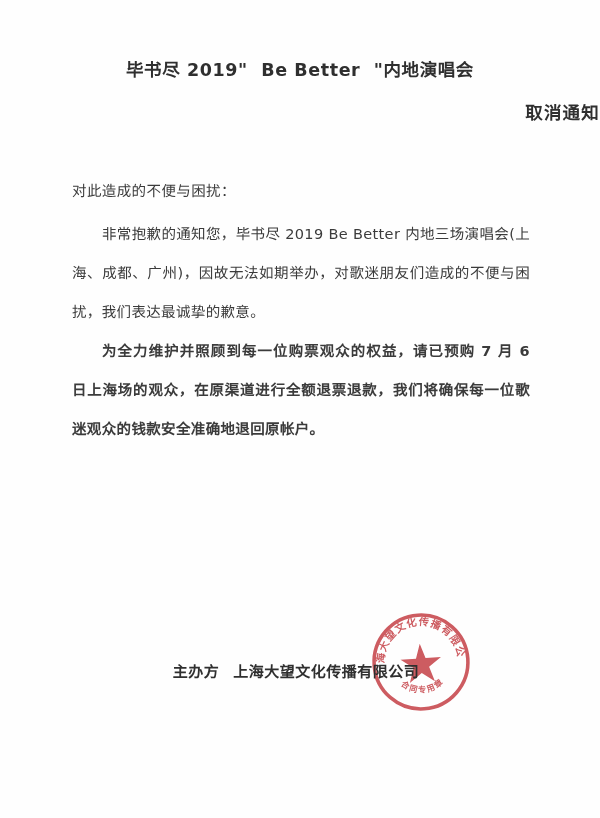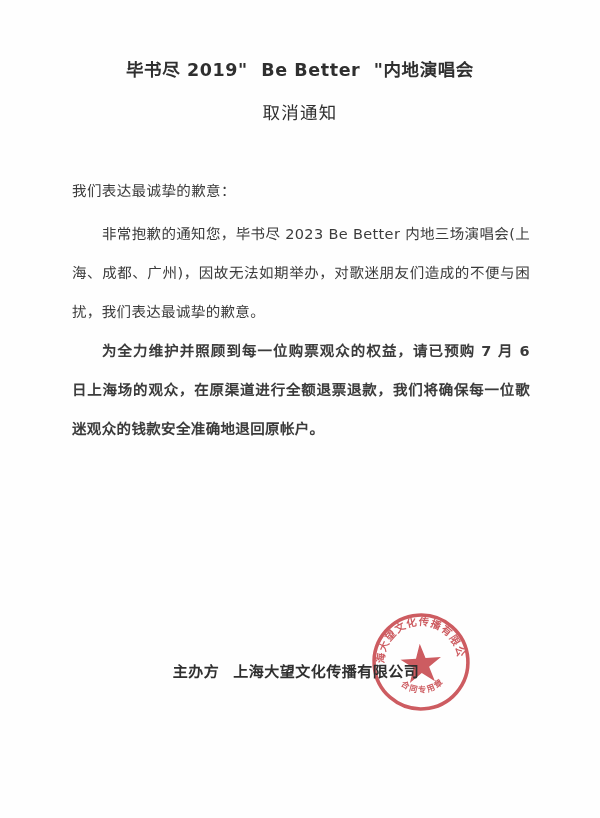--- a/index.html
+++ b/index.html
@@ -36,25 +36,25 @@
     letter-spacing: 0.6px;
     color: #2f2f2f;
     font-weight: 600;
     white-space: pre;
   }
   .doc-subtitle {
     position: absolute;
     left: 0;
     top: 99px;
     width: 600px;
-    text-align: center;
+    text-align: right;
     font-size: 17.5px;
     letter-spacing: 1.2px;
     color: #2f2f2f;
-    font-weight: 400;
+    font-weight: 700;
   }
 
   
   .body-block {
     position: absolute;
     left: 72px;
     top: 172px;
     width: 458px;
   }
   .salutation {
@@ -111,23 +111,23 @@
 </head>
 <body>
 
 <div id="page">
 
   <div class="doc-title">毕书尽 2019"  Be Better  "内地演唱会</div>
 
   <div class="doc-subtitle">取消通知</div>
 
   <div class="body-block">
-    <p class="salutation">我们表达最诚挚的歉意：</p>
+    <p class="salutation">对此造成的不便与困扰：</p>
 
-    <p class="para">非常抱歉的通知您，毕书尽 2023 Be Better 内地三场演唱会(上海、成都、广州)，因故无法如期举办，对歌迷朋友们造成的不便与困扰，我们表达最诚挚的歉意。</p>
+    <p class="para">非常抱歉的通知您，毕书尽 2019 Be Better 内地三场演唱会(上海、成都、广州)，因故无法如期举办，对歌迷朋友们造成的不便与困扰，我们表达最诚挚的歉意。</p>
 
     <p class="para">为全力维护并照顾到每一位购票观众的权益，请已预购 7 月 6 日上海场的观众，在原渠道进行全额退票退款，我们将确保每一位歌迷观众的钱款安全准确地退回原帐户。</p>
 
   </div>
 
   <div class="signature-line">
     <span class="sig-role">主办方</span><span>上海大望文化传播有限公司</span>
   </div>
 
   <div class="seal">

